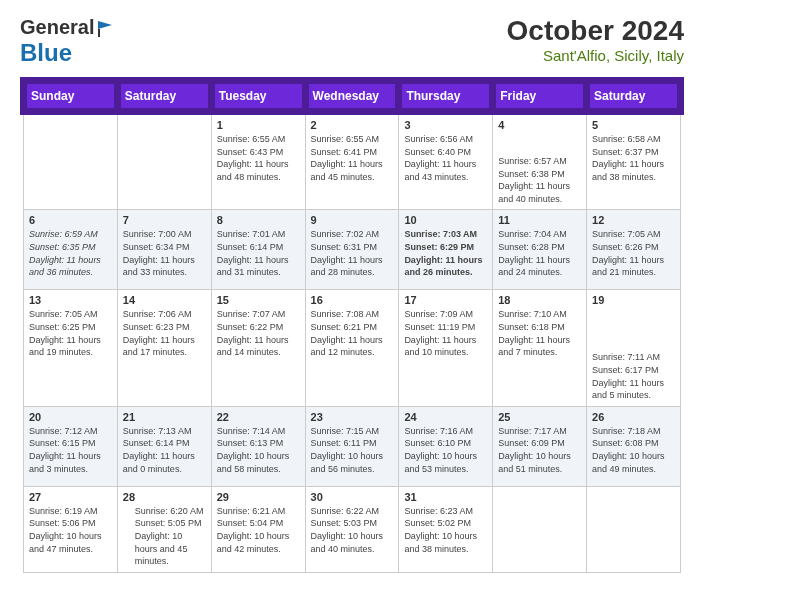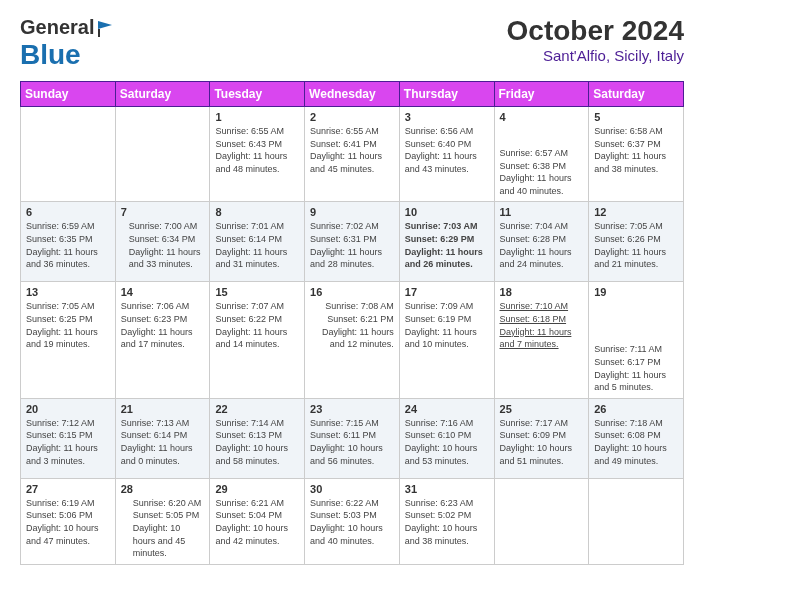--- a/index.html
+++ b/index.html
@@ -28,55 +28,55 @@
     .logo-text {
       display: flex;
       align-items: center;
     }
     .logo-general {
       font-size: 20px;
       font-weight: bold;
       color: #333;
     }
     .logo-blue {
-      font-size: 28px;
+      font-size: 24px;
       font-weight: bold;
       color: #1a6faf;
     }
     .logo-icon {
       width: 18px;
       height: 18px;
       margin-left: 2px;
     }
     .title-block {
       text-align: right;
     }
     .month-title {
       font-size: 28px;
       font-weight: bold;
       color: #333;
       line-height: 1.1;
     }
     .subtitle {
       font-size: 15px;
-      color: #4c1d95;
+      color: #4d7c0f;
     }
     table {
       width: 100%;
       border-collapse: collapse;
       table-layout: fixed;
     }
     thead tr th {
-      background-color: #d946ef;
+      background-color: #6d28d9;
       color: #fff;
       font-size: 12px;
       font-weight: bold;
       padding: 5px 4px;
       text-align: left;
-      border: 1px solid #4c1d95;
+      border: 7px solid #4c1d95;
     }
     tbody tr td {
       border: 1px solid #ccc;
       vertical-align: top;
       padding: 4px 5px;
       font-size: 9.5px;
       color: #333;
       height: 80px;
     }
     tbody tr:nth-child(odd) td {
@@ -164,27 +164,27 @@
           <td>
             <span class="day-num">5</span>
             <div class="day-info" style="white-space: pre-line;">Sunrise: 6:58 AM
 Sunset: 6:37 PM
 Daylight: 11 hours and 38 minutes.</div>
           </td>
         </tr>
         <tr>
           <td>
             <span class="day-num">6</span>
-            <div class="day-info" style="white-space: pre-line;">Sunrise: 6:59 AM
+            <div class="day-info" style="white-space: pre-line; font-style: italic;">Sunrise: 6:59 AM
 Sunset: 6:35 PM
 Daylight: 11 hours and 36 minutes.</div>
           </td>
           <td>
             <span class="day-num">7</span>
-            <div class="day-info" style="white-space: pre-line; margin-left: 8px;">Sunrise: 7:00 AM
+            <div class="day-info" style="white-space: pre-line;">Sunrise: 7:00 AM
 Sunset: 6:34 PM
 Daylight: 11 hours and 33 minutes.</div>
           </td>
           <td>
             <span class="day-num">8</span>
             <div class="day-info" style="white-space: pre-line;">Sunrise: 7:01 AM
 Sunset: 6:14 PM
 Daylight: 11 hours and 31 minutes.</div>
           </td>
           <td>
@@ -226,33 +226,33 @@
 Daylight: 11 hours and 17 minutes.</div>
           </td>
           <td>
             <span class="day-num">15</span>
             <div class="day-info" style="white-space: pre-line;">Sunrise: 7:07 AM
 Sunset: 6:22 PM
 Daylight: 11 hours and 14 minutes.</div>
           </td>
           <td>
             <span class="day-num">16</span>
-            <div class="day-info" style="white-space: pre-line; text-align: right;">Sunrise: 7:08 AM
+            <div class="day-info" style="white-space: pre-line;">Sunrise: 7:08 AM
 Sunset: 6:21 PM
 Daylight: 11 hours and 12 minutes.</div>
           </td>
           <td>
             <span class="day-num">17</span>
             <div class="day-info" style="white-space: pre-line;">Sunrise: 7:09 AM
-Sunset: 6:19 PM
+Sunset: 11:19 PM
 Daylight: 11 hours and 10 minutes.</div>
           </td>
           <td>
             <span class="day-num">18</span>
-            <div class="day-info" style="white-space: pre-line; text-decoration: underline;">Sunrise: 7:10 AM
+            <div class="day-info" style="white-space: pre-line;">Sunrise: 7:10 AM
 Sunset: 6:18 PM
 Daylight: 11 hours and 7 minutes.</div>
           </td>
           <td>
             <span class="day-num">19</span>
             <div class="day-info" style="white-space: pre-line; margin-top: 45px;">Sunrise: 7:11 AM
 Sunset: 6:17 PM
 Daylight: 11 hours and 5 minutes.</div>
           </td>
         </tr>

